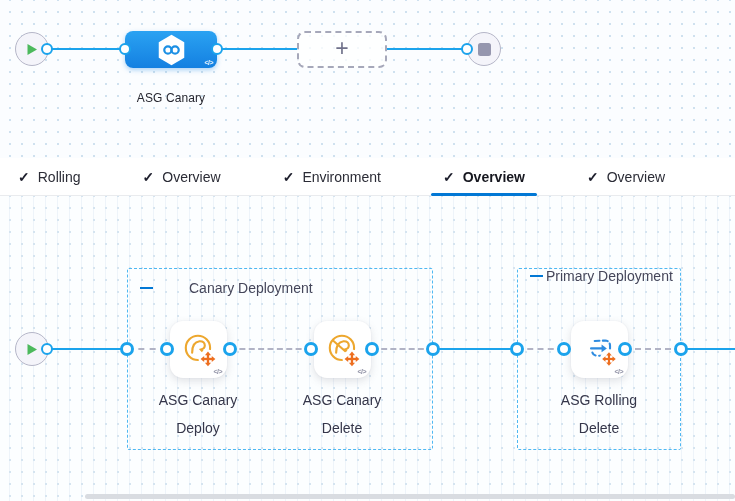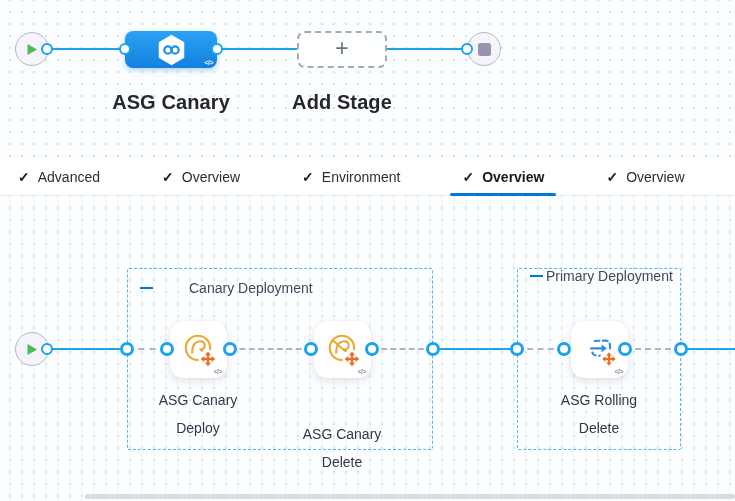--- a/index.html
+++ b/index.html
@@ -57,22 +57,22 @@
     position:absolute; right:4px; bottom:2px; font-size:7px; letter-spacing:-.5px;
     color:rgba(255,255,255,.9); font-weight:700; z-index:4;
   }
   .add-stage-box {
     position:absolute; left:297px; top:31px; width:90px; height:37px;
     border:2px dashed #a6a8ba; border-radius:8px; background:rgba(255,255,255,.75);
     z-index:3; display:flex; align-items:center; justify-content:center;
   }
   .plus-glyph { font-size:23px; font-weight:300; color:#6f718a; line-height:1; margin-top:-2px; }
   .node-label {
-    position:absolute; width:140px; text-align:center; font-size:20px;
-    color:#26262f; z-index:2; letter-spacing:.1px;font-weight:bold;
+    position:absolute; width:140px; text-align:center; font-size:12px;
+    color:#26262f; z-index:2; letter-spacing:.1px;
   }
 
   
   .tabbar {
     position:absolute; left:0; top:158px; width:735px; height:38px;
     background:#fff; border-bottom:1px solid #e9ebee; z-index:6;
     display:flex; align-items:stretch; padding-left:6px; gap:38px;
   }
   .tab {
     position:relative; display:flex; align-items:center; gap:8px;
@@ -136,32 +136,31 @@
       </svg>
       <span class="yaml-badge">&lt;/&gt;</span>
     </div>
     <div class="port" style="left:125px; top:49px;"></div>
     <div class="port" style="left:217px; top:49px;"></div>
     <div class="node-label" style="left:101px; top:91px;">ASG Canary</div>
 
     <div class="add-stage-box">
       <span class="plus-glyph">+</span>
     </div>
-    <div class="node-label" style="left:272px; top:91px;">Add Stage</div>
 
     <div class="port" style="left:467px; top:49px;"></div>
     <div class="round-node" style="left:484px; top:49px;">
       <div class="end-square"></div>
     </div>
   </div>
 
   <div class="tabbar">
     <div class="tab">
       <span class="check">✓</span>
-      <span>Advanced</span>
+      <span>Rolling</span>
     </div>
     <div class="tab">
       <span class="check">✓</span>
       <span>Overview</span>
     </div>
     <div class="tab">
       <span class="check">✓</span>
       <span>Environment</span>
     </div>
     <div class="tab active">
@@ -245,21 +244,21 @@
           <rect x="-4.2" y="-1.1" width="8.4" height="2.2"></rect>
           <rect x="-1.1" y="-4.2" width="2.2" height="8.4"></rect>
           <path d="M0,-7 L2.9,-3.6 L-2.9,-3.6 Z"></path>
           <path d="M0,7 L2.9,3.6 L-2.9,3.6 Z"></path>
           <path d="M-7,0 L-3.6,2.9 L-3.6,-2.9 Z"></path>
           <path d="M7,0 L3.6,2.9 L3.6,-2.9 Z"></path>
         </g>
       </svg>
       <span class="yaml-badge">&lt;/&gt;</span>
     </div>
-    <div class="step-label" style="left:287px; top:190px;margin-top:34px;">ASG Canary Delete</div>
+    <div class="step-label" style="left:287px; top:190px;">ASG Canary Delete</div>
 
     <div class="step-card" style="left:571px; top:125px;">
       <svg width="38" height="38" viewBox="0 0 36 36">
         <path d="M13 9.5 L23 9 Q27.5 9.5 27.5 14 L27.5 19 Q27.5 23.5 23 23.5 L16 23.5 Q11 23.5 10.5 19" fill="none" stroke="#2f8ce0" stroke-width="2" stroke-linecap="round" stroke-dasharray="4.5 3.2"></path>
         <path d="M9.5 16.5 L21.5 16.5" stroke="#2f8ce0" stroke-width="2" stroke-linecap="round"></path>
         <path d="M19.5 12.8 L24.5 16.5 L19.5 20.2 Z" fill="#2f8ce0"></path>
         <circle cx="26.5" cy="26.5" r="8.5" fill="#ffffff"></circle>
         <g transform="translate(26.5,26.5) scale(0.92)" fill="#ed6e1f">
           <rect x="-4.2" y="-1.1" width="8.4" height="2.2"></rect>
           <rect x="-1.1" y="-4.2" width="2.2" height="8.4"></rect>

